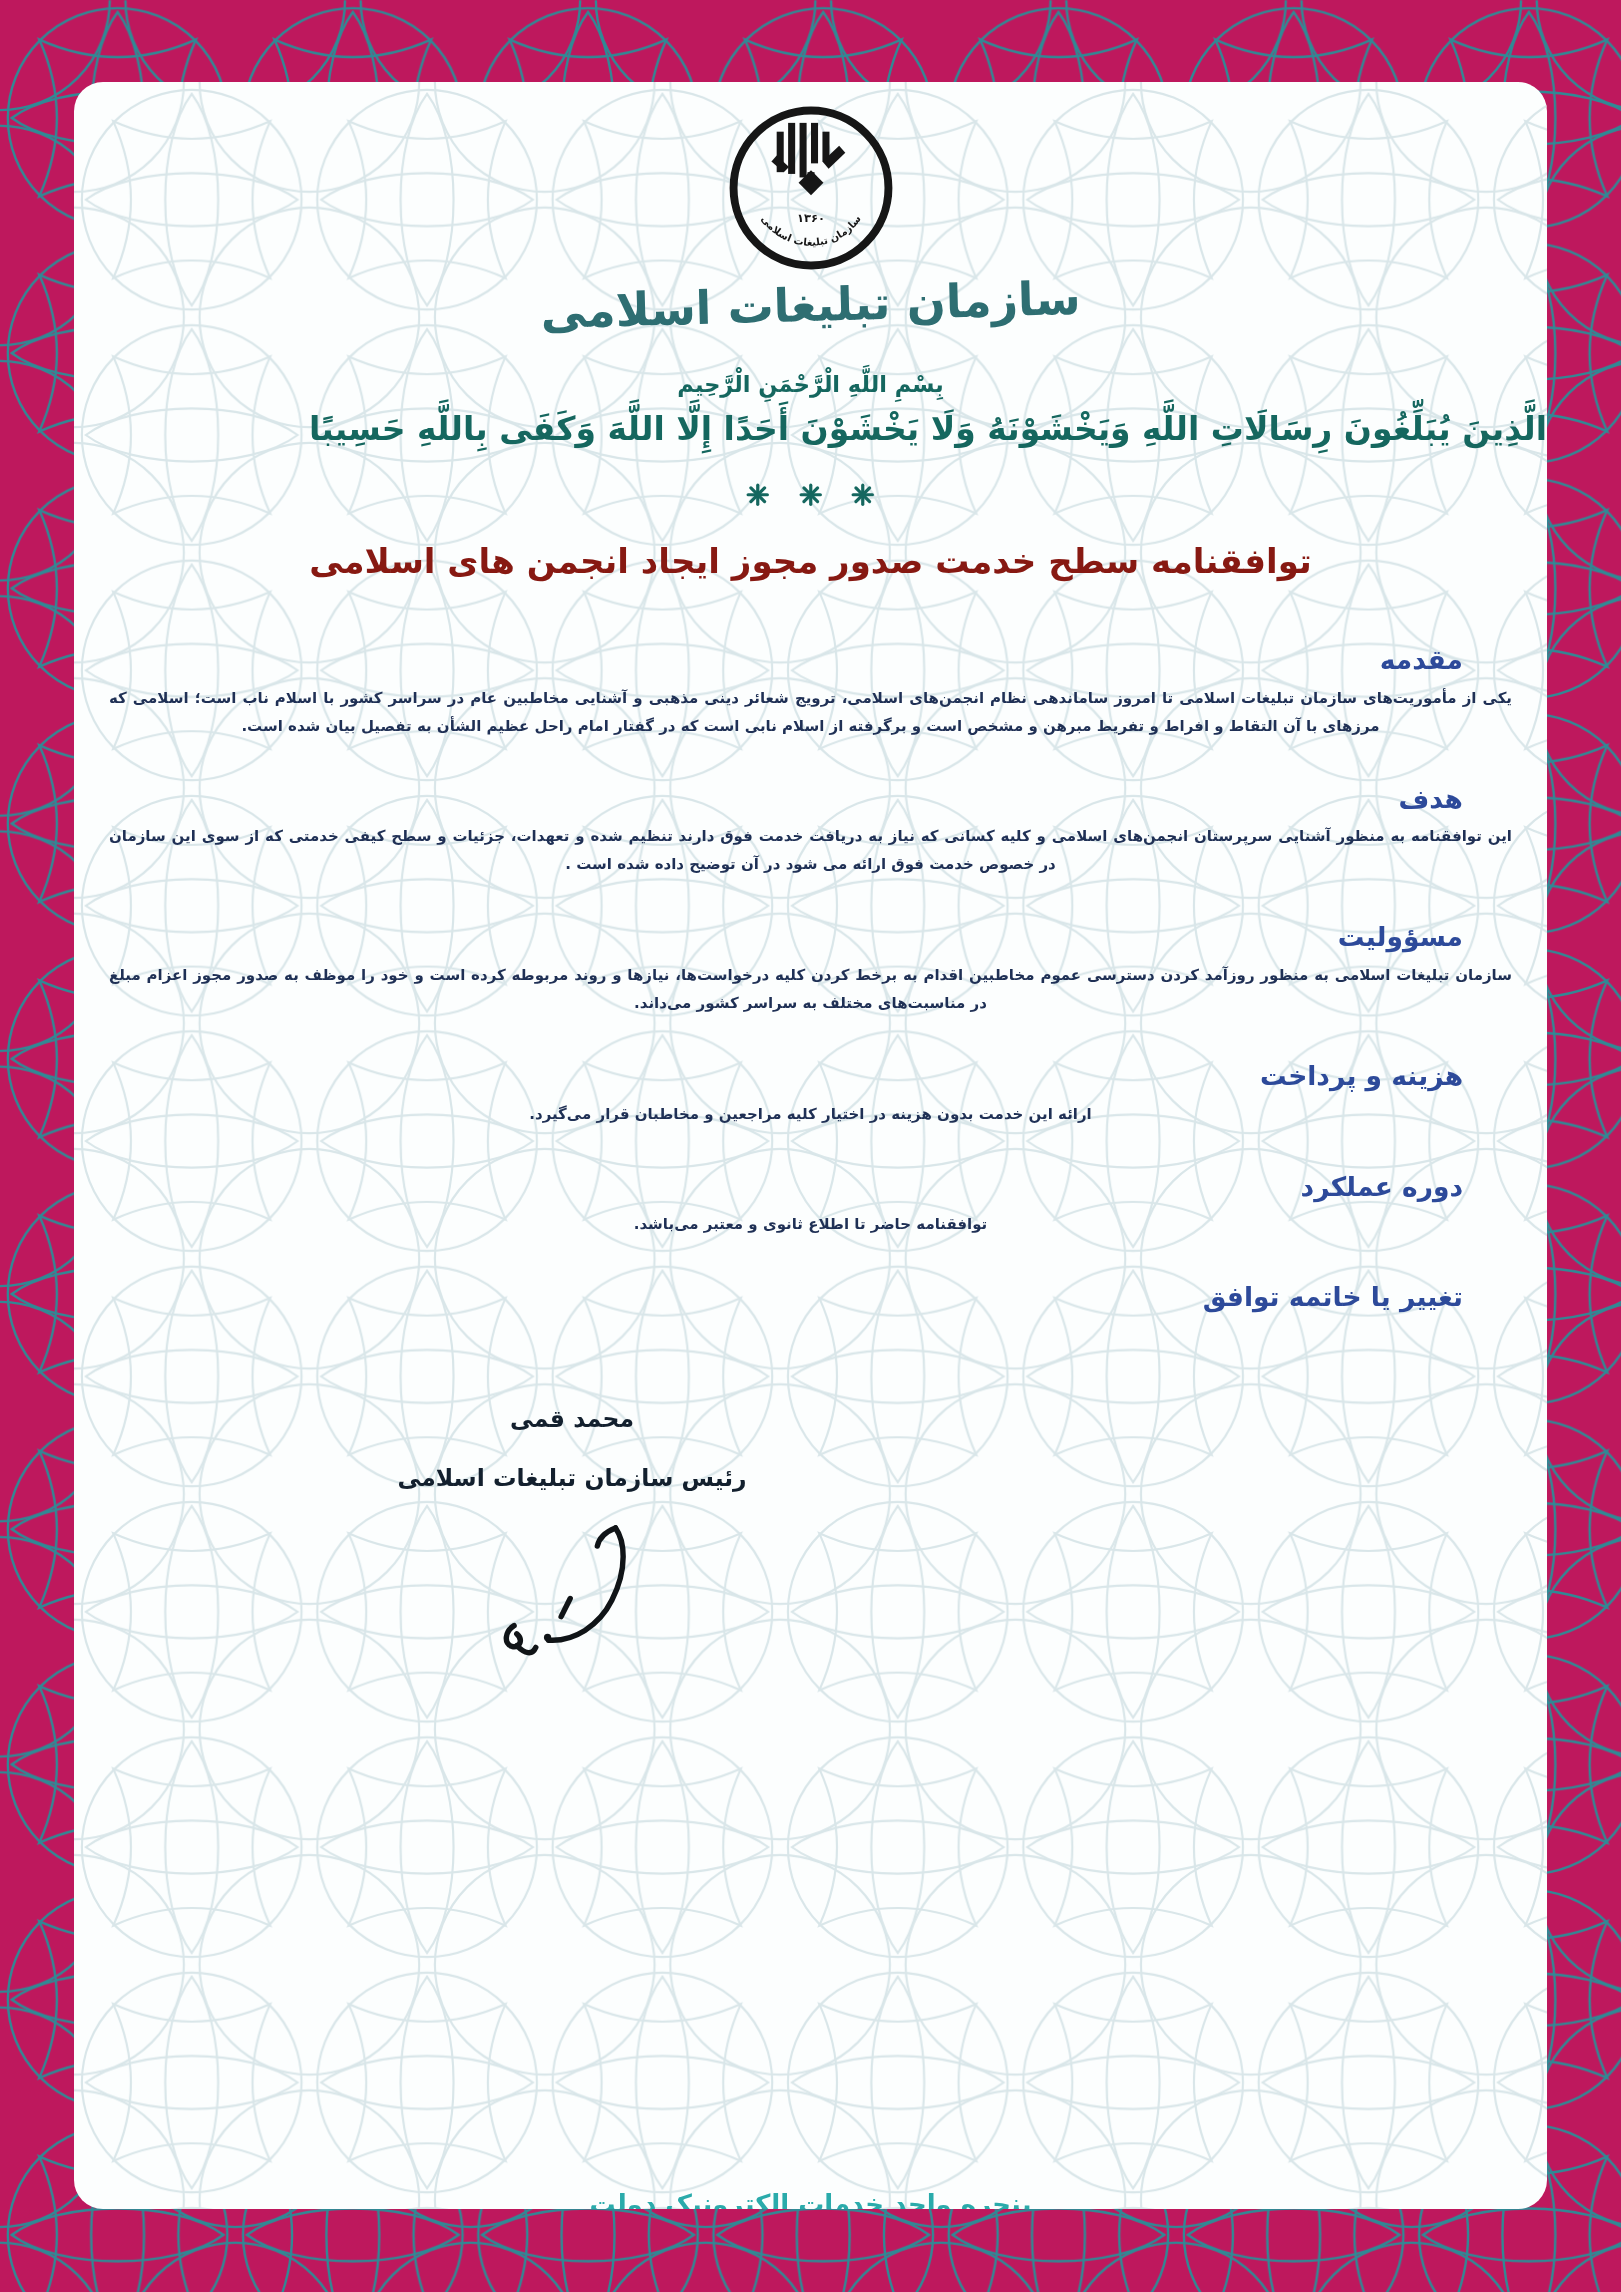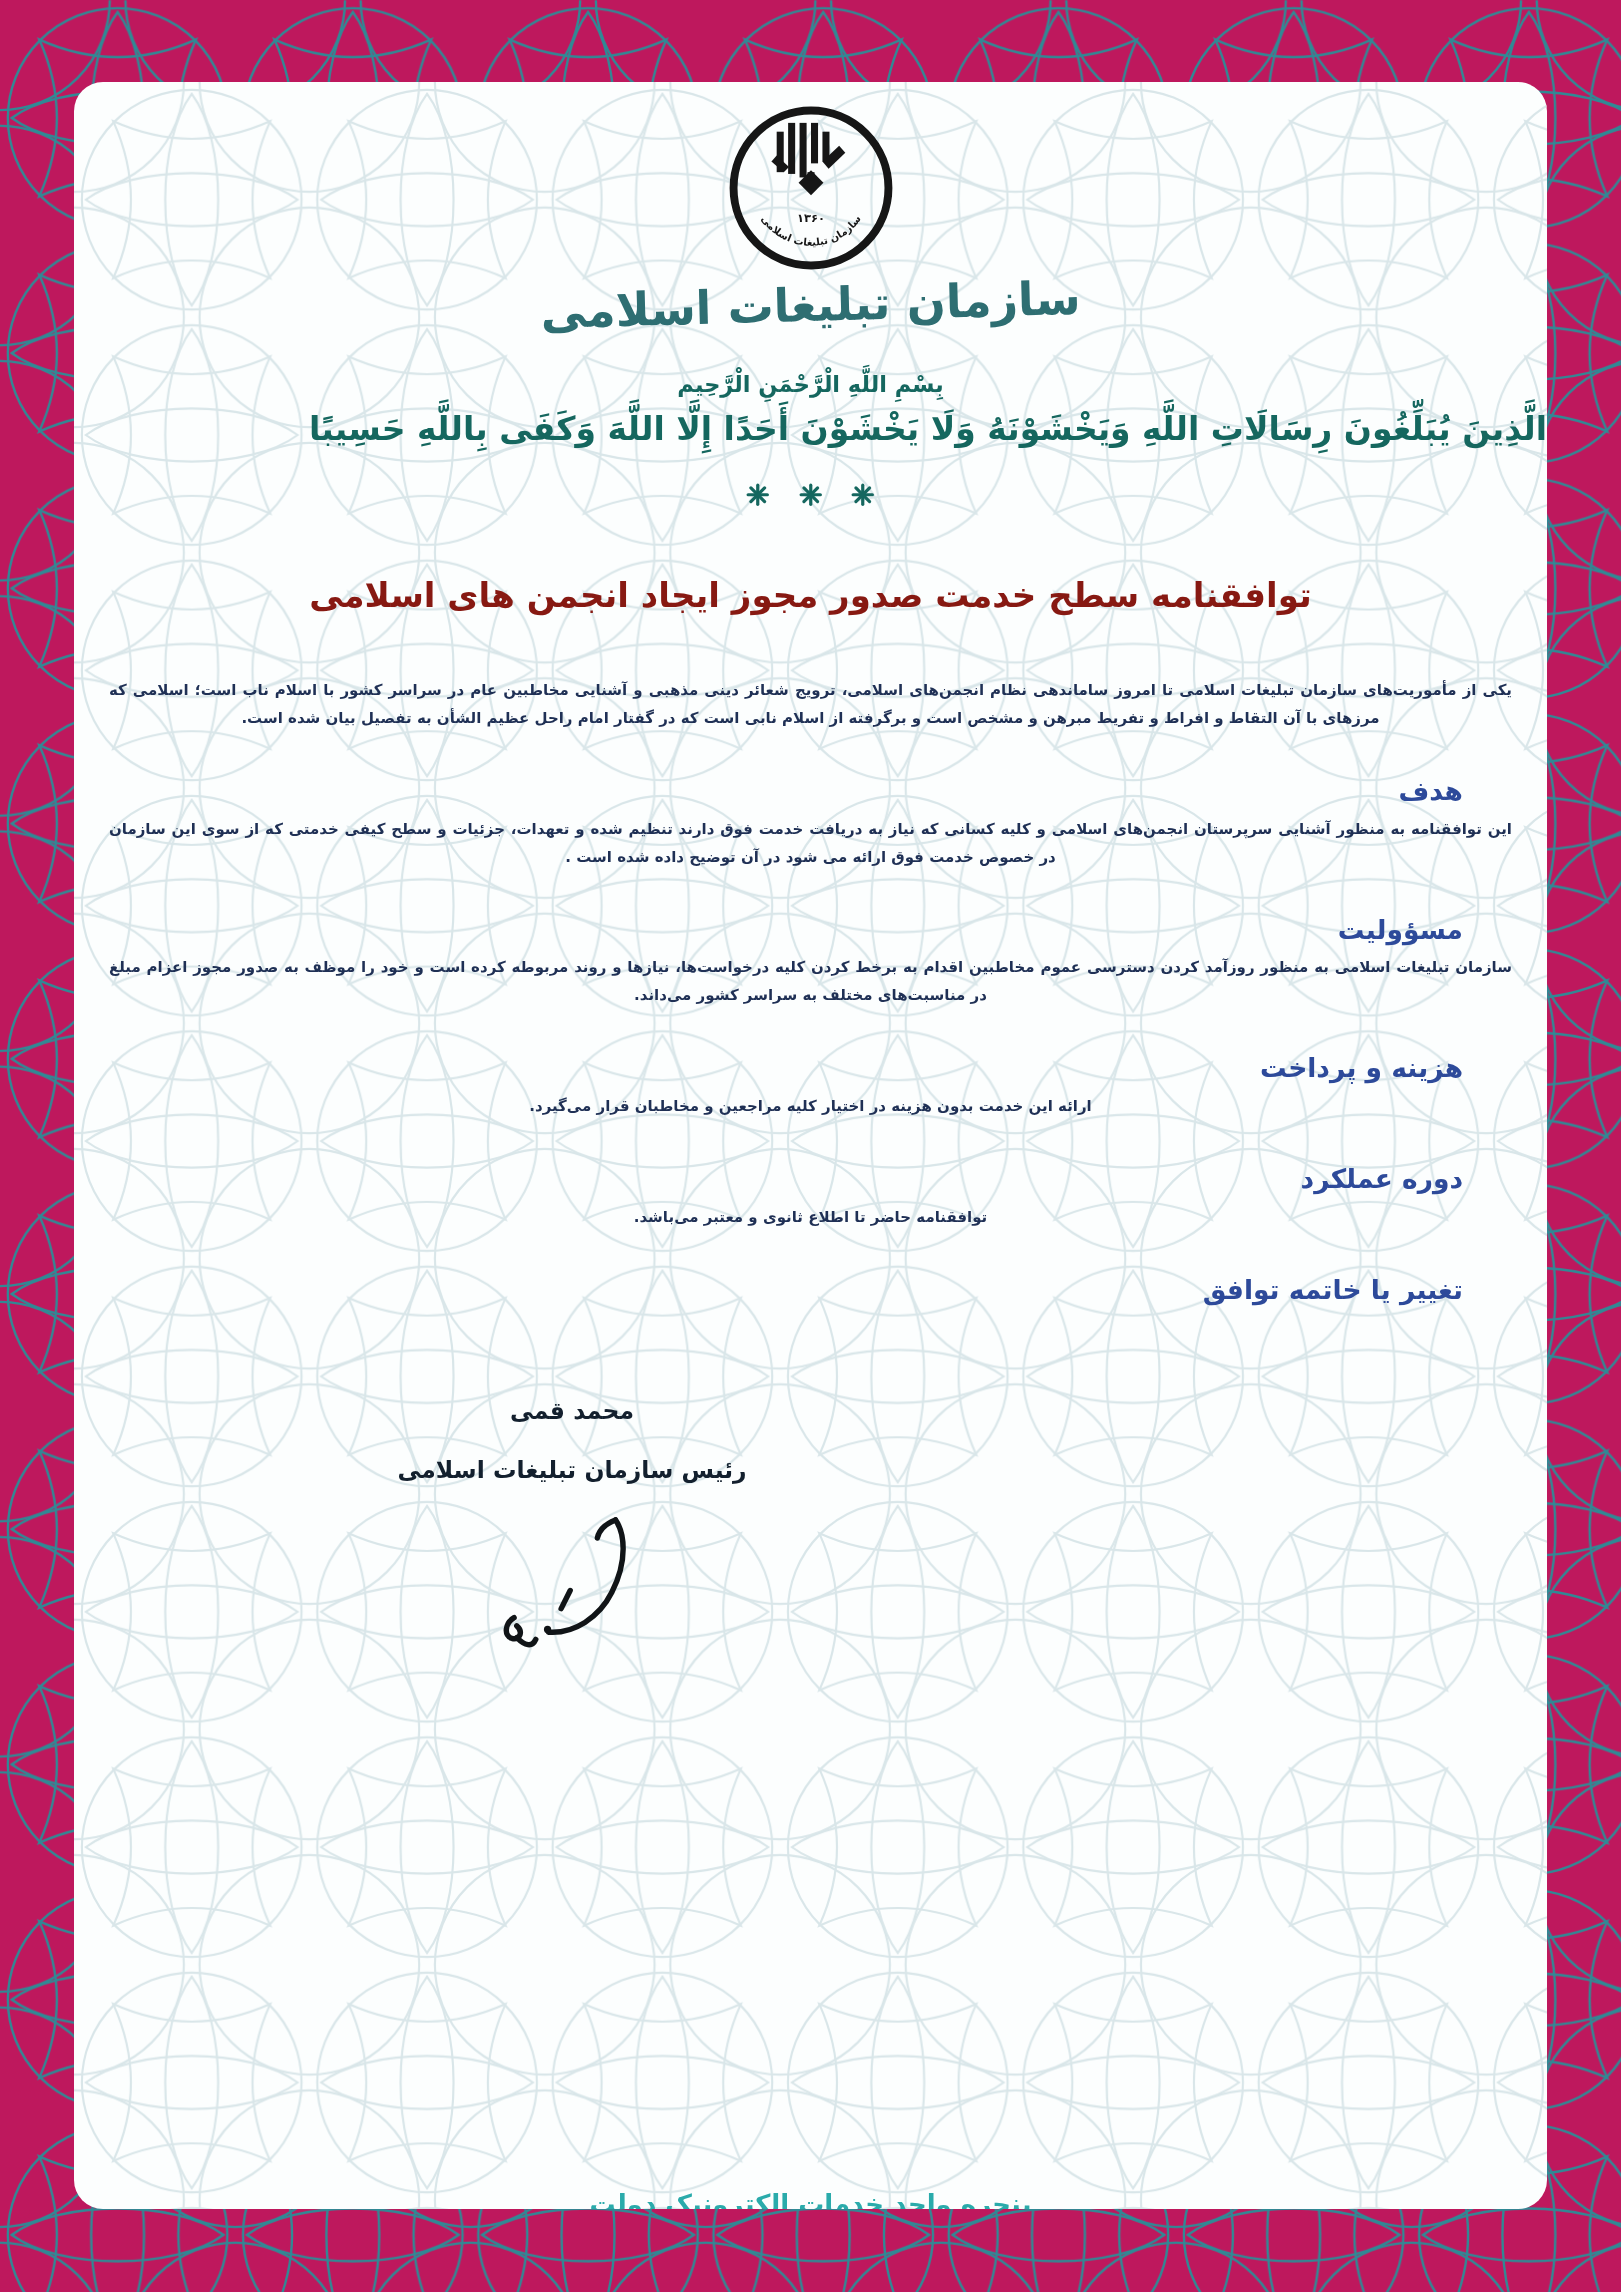--- a/index.html
+++ b/index.html
@@ -61,21 +61,21 @@
     color:#15675f;
   }
   .ornaments {
     margin-top:35px;
     display:flex; justify-content:center; gap:29px;
   }
   .flower { width:23.5px; height:23.5px; }
 
   
   .doc-title {
-    margin-top:69px;
+    margin-top:35px;
     text-align:center;
     font-size:34px;
     font-weight:bold;
     color:#871912;
   }
 
   
   .sections { margin-top:61px; padding:0 35px; }
   .section { margin-top:41px; }
   .section:first-child { margin-top:0; }
@@ -217,20 +217,21 @@
               <line x1="4.6" y1="4.6" x2="17.4" y2="17.4"></line>
               <line x1="17.4" y1="4.6" x2="4.6" y2="17.4"></line>
             </g>
           </svg>
       </div>
 
       <h1 class="doc-title">توافقنامه سطح خدمت صدور مجوز ایجاد انجمن های اسلامی</h1>
 
       <div class="sections">
         <div class="section">
+          <h2>مقدمه</h2>
           <p>یکی از مأموریت‌های سازمان تبلیغات اسلامی تا امروز ساماندهی نظام انجمن‌های اسلامی، ترویج شعائر دینی مذهبی و آشنایی مخاطبین عام در سراسر کشور با اسلام ناب است؛ اسلامی که مرزهای با آن التقاط و افراط و تفریط مبرهن و مشخص است و برگرفته از اسلام نابی است که در گفتار امام راحل عظیم الشأن به تفصیل بیان شده است.</p>
         </div>
         <div class="section">
           <h2>هدف</h2>
           <p>این توافقنامه به منظور آشنایی سرپرستان انجمن‌های اسلامی و کلیه کسانی که نیاز به دریافت خدمت فوق دارند تنظیم شده و تعهدات، جزئیات و سطح کیفی خدمتی که از سوی این سازمان در خصوص خدمت فوق ارائه می شود در آن توضیح داده شده است .</p>
         </div>
         <div class="section">
           <h2>مسؤولیت</h2>
           <p>سازمان تبلیغات اسلامی به منظور روزآمد کردن دسترسی عموم مخاطبین اقدام به برخط کردن کلیه درخواست‌ها، نیازها و روند مربوطه کرده است و خود را موظف به صدور مجوز اعزام مبلغ در مناسبت‌های مختلف به سراسر کشور می‌داند.</p>
         </div>

